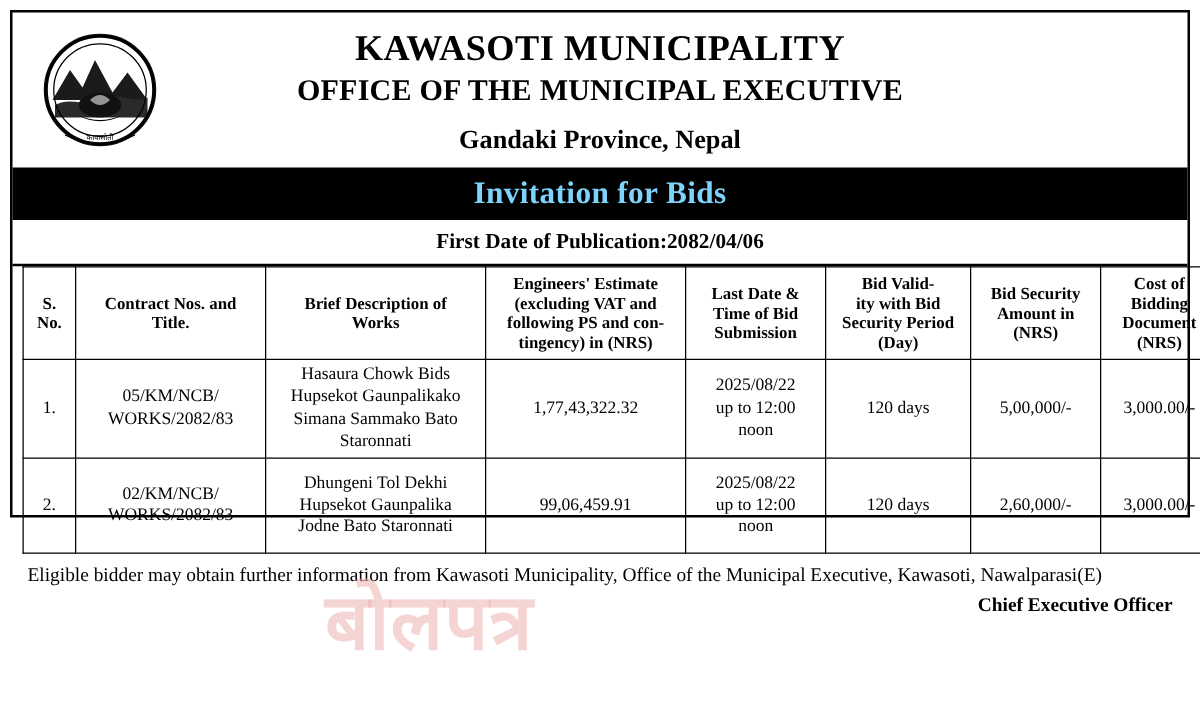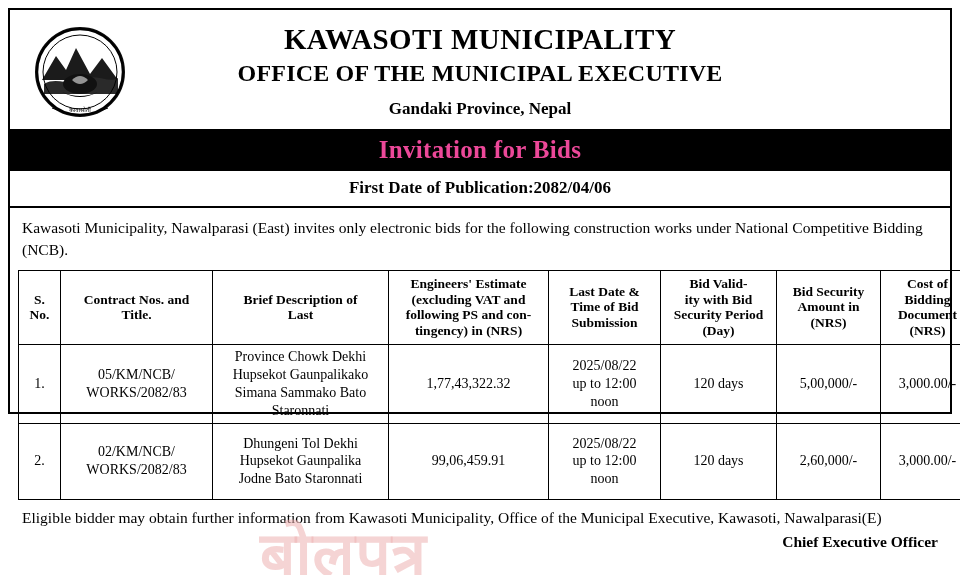--- a/index.html
+++ b/index.html
@@ -44,29 +44,29 @@
     margin: 4px 0 0 0;
   }
   .org-sub {
     font-size: 24px;
     font-weight: bold;
     letter-spacing: 0.2px;
     line-height: 1.22;
     margin: 2px 0 0 0;
   }
   .province {
-    font-size: 17px;
+    font-size: 21px;
     font-weight: bold;
     margin-top: 10px;
   }
 
   
   .banner {
     background: #000;
-    color: #ec4899;
+    color: #7dd3fc;
     text-align: center;
     font-size: 25px;
     font-weight: bold;
     padding: 5px 0 7px 0;
     letter-spacing: 0.3px;
   }
   .pubdate {
     text-align: center;
     font-size: 17px;
     font-weight: bold;
@@ -170,21 +170,20 @@
       </div>
       <div class="org-title">KAWASOTI MUNICIPALITY</div>
       <div class="org-sub">OFFICE OF THE MUNICIPAL EXECUTIVE</div>
       <div class="province">Gandaki Province, Nepal</div>
     </div>
 
     <div class="banner">Invitation for Bids</div>
 
     <div class="pubdate">First Date of Publication:2082/04/06</div>
 
-    <div class="intro">Kawasoti Municipality, Nawalparasi (East) invites only electronic bids for the following construction works under National Competitive Bidding (NCB).</div>
 
     <div class="tablewrap">
       <div class="watermark">बोलपत्र</div>
       <table class="bids">
         <colgroup>
           <col class="col-sn">
             <col class="col-ct">
             <col class="col-desc">
             <col class="col-est">
           <col class="col-last">
@@ -197,21 +196,21 @@
             <th>
               <div>S.</div>
               <div>No.</div>
             </th>
             <th>
               <div>Contract Nos. and</div>
               <div>Title.</div>
             </th>
             <th>
               <div>Brief Description of</div>
-              <div>Last</div>
+              <div>Works</div>
             </th>
             <th>
               <div>Engineers' Estimate</div>
               <div>(excluding VAT and</div>
               <div>following PS and con-</div>
               <div>tingency) in (NRS)</div>
             </th>
             <th>
               <div>Last Date &amp;</div>
               <div>Time  of Bid</div>
@@ -237,21 +236,21 @@
           </tr>
         </thead>
         <tbody>
           <tr class="row-tall">
             <td>1.</td>
             <td>
               <div>05/KM/NCB/</div>
               <div>WORKS/2082/83</div>
             </td>
             <td>
-              <div>Province Chowk Dekhi</div>
+              <div>Hasaura Chowk Bids</div>
               <div>Hupsekot Gaunpalikako</div>
               <div>Simana Sammako Bato</div>
               <div>Staronnati</div>
             </td>
             <td class="num">1,77,43,322.32</td>
             <td>
               <div>2025/08/22</div>
               <div>up to 12:00</div>
               <div>noon</div>
             </td>

